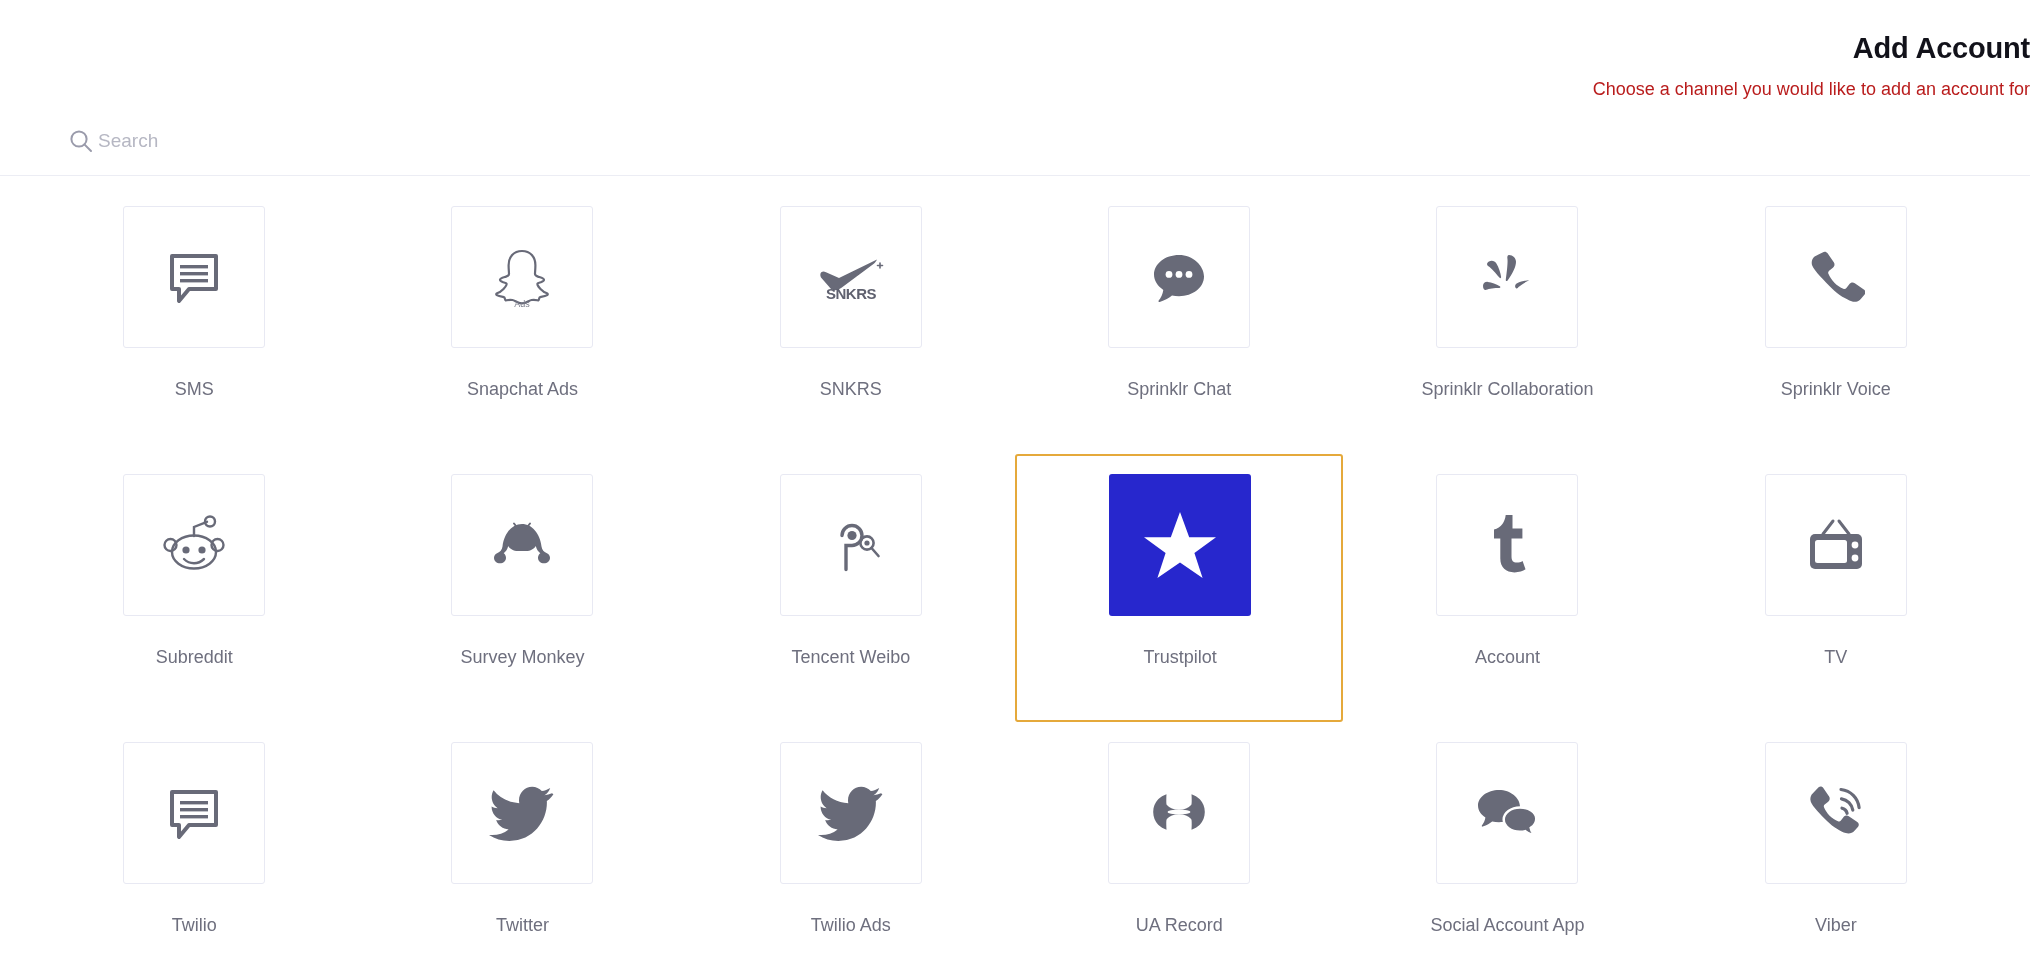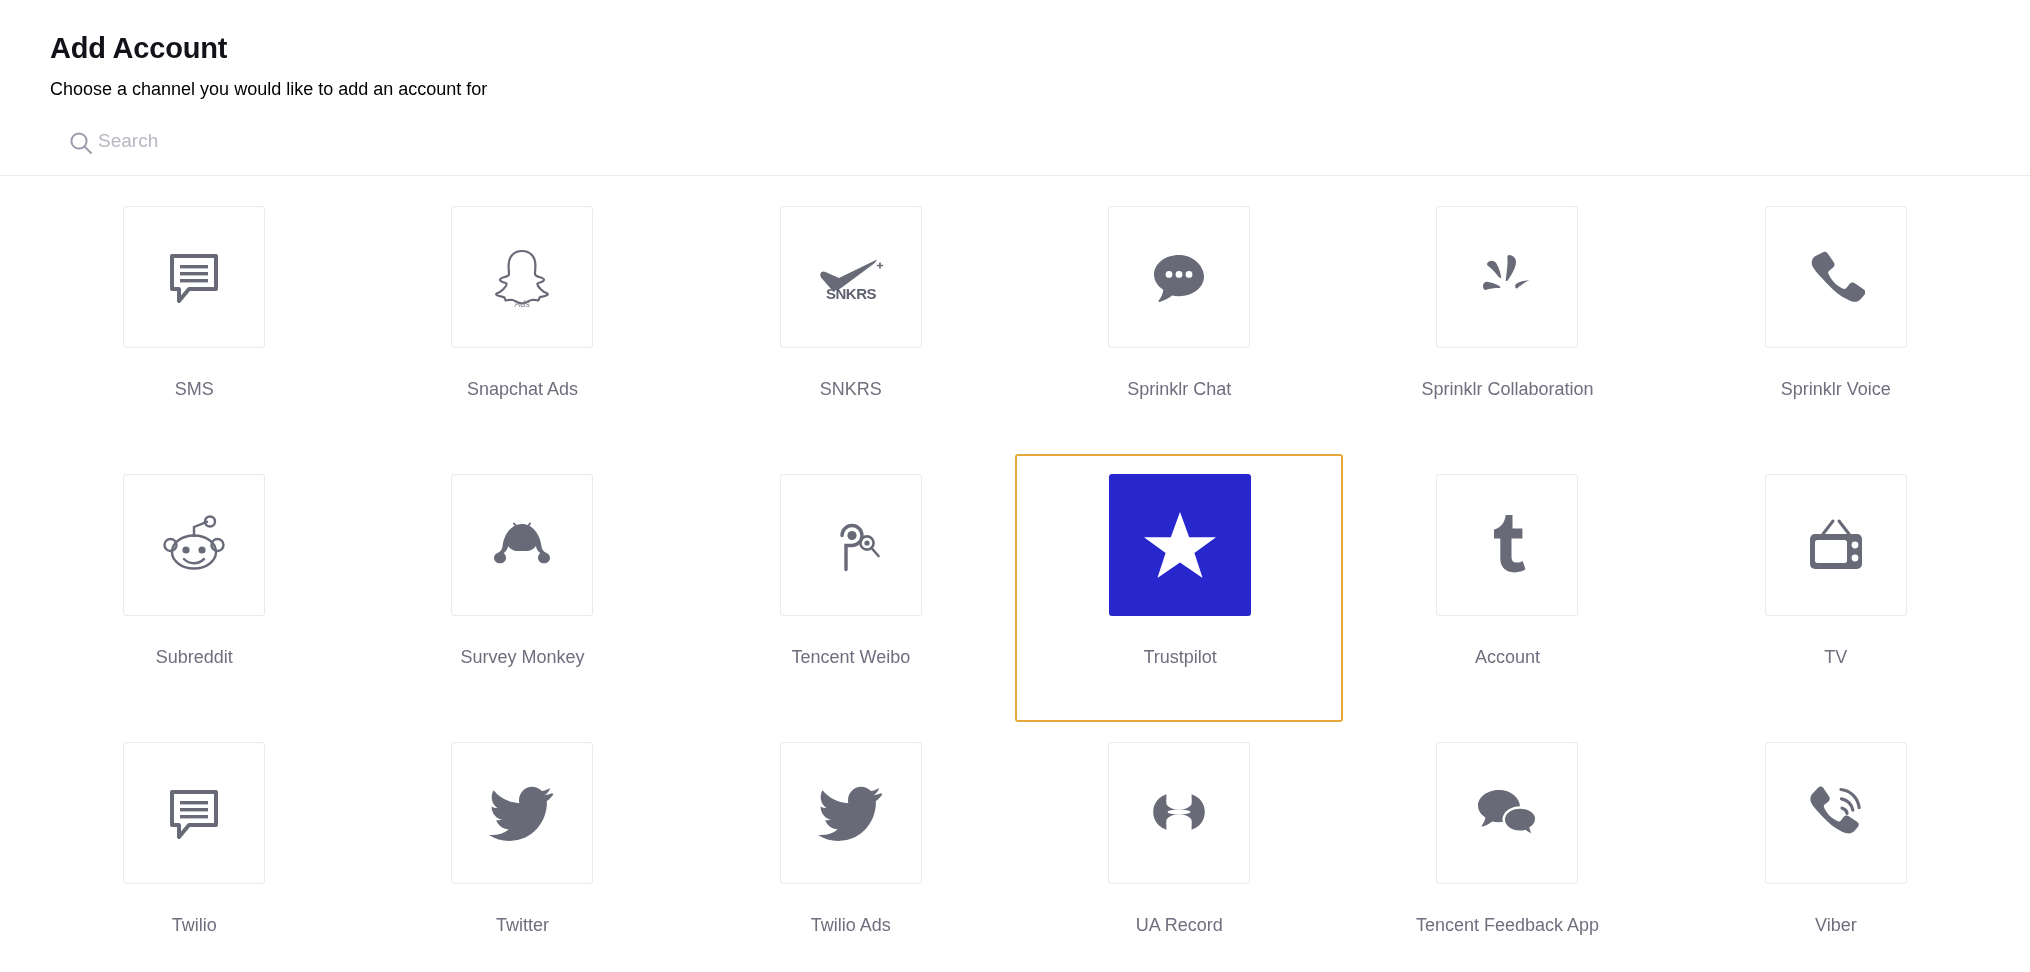--- a/index.html
+++ b/index.html
@@ -15,45 +15,46 @@
   #app {
     position: relative;
     width: 2030px;
     height: 972px;
     background: #ffffff;
   }
 
   
   .header {
     padding: 30px 0 0 50px;
+    text-align: right;
   }
 
   .page-title {
     font-size: 29px;
     font-weight: bold;
     color: #12121a;
     letter-spacing: -0.2px;
     line-height: 1.25;
   }
 
   .page-subtitle {
     margin-top: 12px;
     font-size: 18px;
-    color: #000000;
+    color: #b91c1c;
     font-weight: 400;
     line-height: 1.3;
   }
 
   
   .search-bar {
     margin: 28px 0 8px 0;
     padding: 0 0 22px 68px;
     border-bottom: 1px solid #ecedf4;
     display: flex;
-    align-items: flex-start;
+    align-items: center;
     height: 46px;
   }
 
   .search-icon-wrap {
     position: absolute;
     left: 68px;
     display: flex;
     align-items: center;
   }
 
@@ -352,21 +353,21 @@
       </div>
       <div class="tile">
         <div class="tile-box">
           <span>
             <svg width="64" height="52" viewBox="0 0 64 52" class="ic">
         <path d="M24 3C12.4 3 3 10 3 18.6c0 4.8 2.9 9.1 7.4 11.9-.4 3.2-2 6-3.5 7.9-.5.6.1 1.4.8 1.2 4.1-1.2 7.4-3.3 9.5-5 2.1.4 4.4.7 6.8.7 11.6 0 21-7 21-15.7S35.6 3 24 3z" fill="#686a78"></path>
         <path d="M45 20.5c-9 0-16.3 5.4-16.3 12.1 0 6.7 7.3 12.1 16.3 12.1 1.9 0 3.7-.2 5.3-.6 1.7 1.4 4.2 3 7.4 3.9.6.2 1-.5.7-1-1.2-1.5-2.4-3.7-2.7-6.1 3.5-2.2 5.6-5.5 5.6-9.2 0-6.7-7.3-11.2-16.3-11.2z" fill="#686a78" stroke="#ffffff" stroke-width="2.5"></path>
       </svg>
           </span>
         </div>
-        <div class="tile-label">Tencent Feedback App</div>
+        <div class="tile-label">Social Account App</div>
       </div>
       <div class="tile">
         <div class="tile-box">
           <span>
             <svg width="62" height="62" viewBox="0 0 62 62" class="ic">
         <path d="M13.6 5.2c1.5-1.2 3.6-1 4.7.8l5.8 8.5c1.1 1.7.8 4-.9 5.2l-3.5 2.7c-.9.7-1.1 1.9-.7 2.9 1.2 2.8 3.1 5.8 5.6 8.4 2.6 2.5 5.6 4.4 8.4 5.6 1 .4 2.2.2 2.9-.7l2.7-3.5c1.2-1.6 3.5-2 5.2-.9l8.5 5.8c1.7 1.1 2 3.2.8 4.7l-3.6 4.1c-2.1 2.4-5.6 3.4-8.7 2.3-5.1-1.9-12.2-5.6-18.8-12.2S7.7 24.8 5.8 19.7c-1.1-3.1-.2-6.6 2.3-8.7z" fill="#686a78"></path>
         <path d="M36 7.5c5 .6 9 2.5 12.3 5.8 3.3 3.3 5.2 7.3 5.8 12.3" fill="none" stroke="#686a78" stroke-width="3.2" stroke-linecap="round"></path>
         <path d="M36.5 16.8c3 .5 5.4 1.7 7.5 3.8 2.1 2.1 3.3 4.5 3.8 7.5" fill="none" stroke="#686a78" stroke-width="3.2" stroke-linecap="round"></path>
         <path d="M37 26.2c1.3.3 2.3.8 3.3 1.8 1 1 1.5 2 1.8 3.3" fill="none" stroke="#686a78" stroke-width="3.2" stroke-linecap="round"></path>
       </svg>

